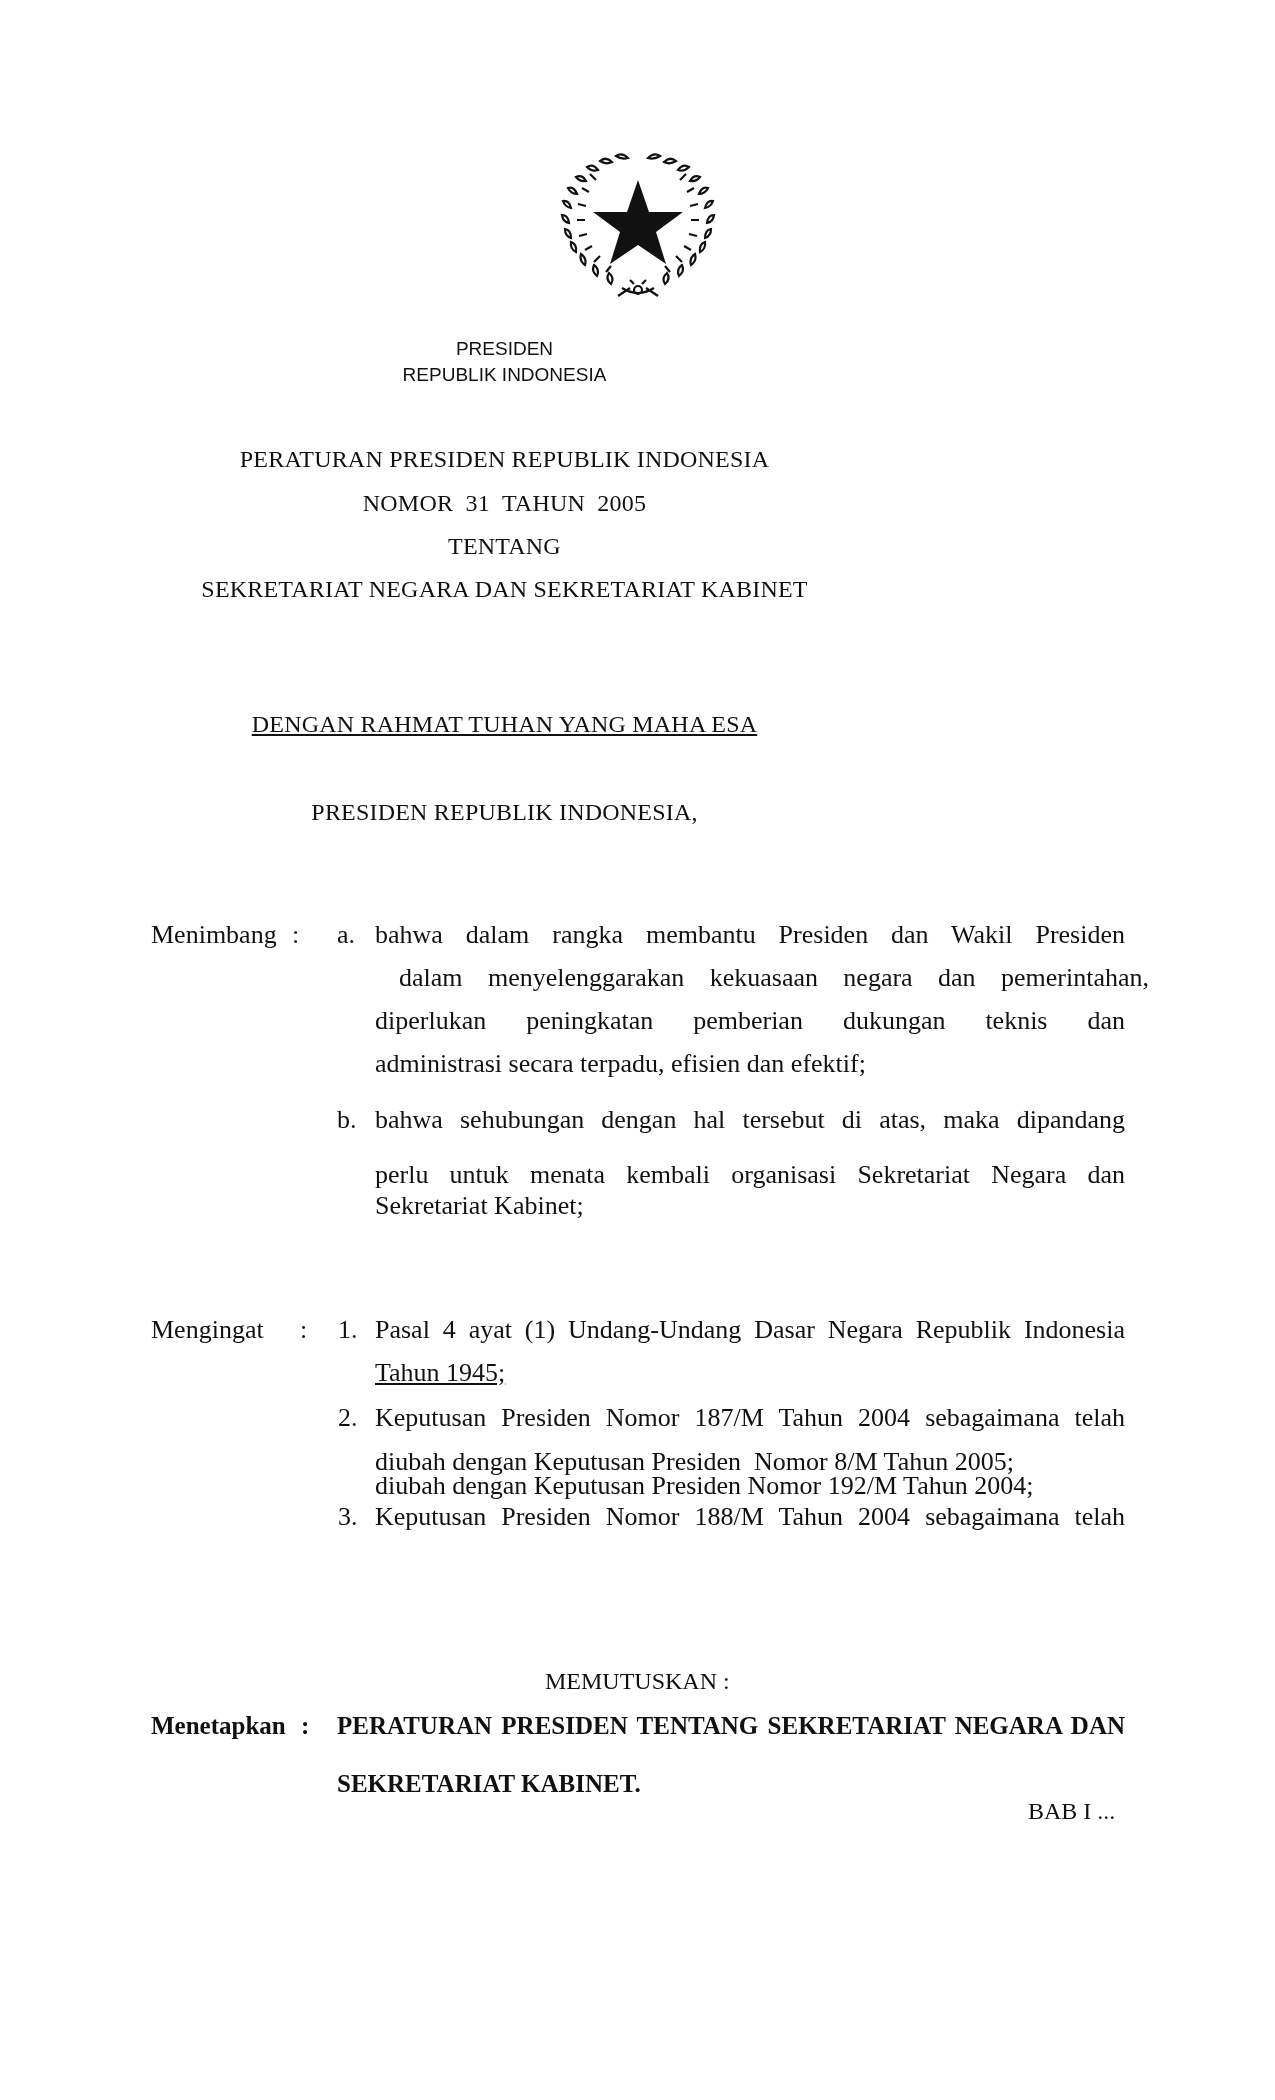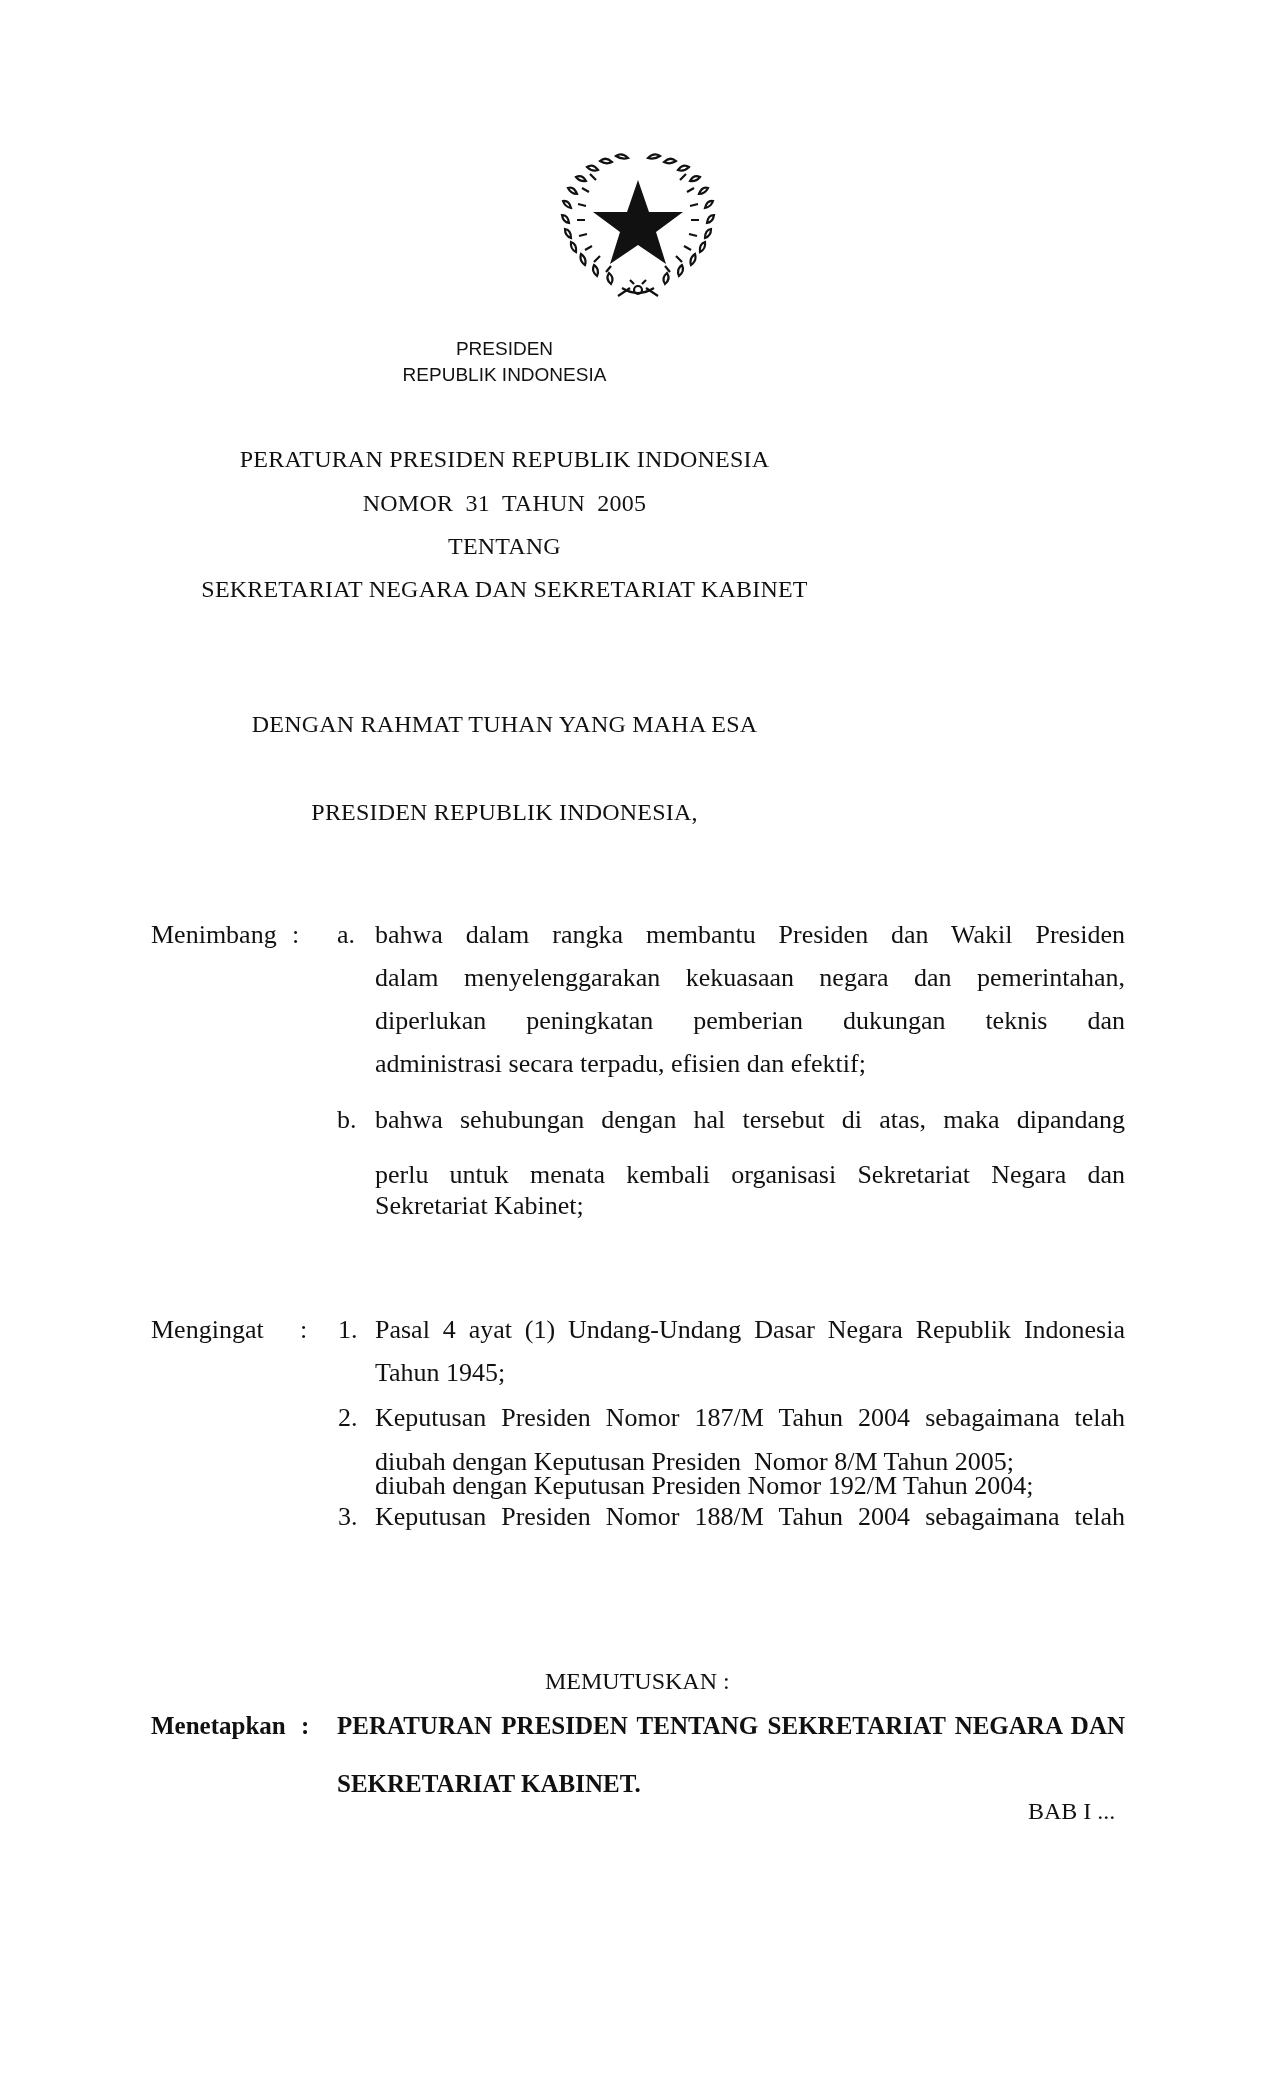--- a/index.html
+++ b/index.html
@@ -62,43 +62,43 @@
 </svg>
 
 <div class="abs center sans" style="top:338px;font-size:19px;">PRESIDEN</div>
 <div class="abs center sans" style="top:364px;font-size:19px;">REPUBLIK INDONESIA</div>
 
 <div class="abs center serif hdr" style="top:446px;">PERATURAN PRESIDEN REPUBLIK INDONESIA</div>
 <div class="abs center serif hdr" style="top:490px;white-space:pre;">NOMOR  31  TAHUN  2005</div>
 <div class="abs center serif hdr" style="top:533px;">TENTANG</div>
 <div class="abs center serif hdr" style="top:576px;">SEKRETARIAT NEGARA DAN SEKRETARIAT KABINET</div>
 
-<div class="abs center serif hdr" style="top:711px;">DENGAN RAHMAT TUHAN YANG MAHA ESA</div>
+<div class="abs center serif hdr" style="top:711px;text-decoration:underline;">DENGAN RAHMAT TUHAN YANG MAHA ESA</div>
 <div class="abs center serif hdr" style="top:799px;">PRESIDEN REPUBLIK INDONESIA,</div>
 
 <div class="abs serif txt" style="left:151px;top:920px;">Menimbang</div>
 <div class="abs serif txt" style="left:292px;top:920px;">:</div>
 
 <div class="abs serif txt" style="left:337px;top:920px;">a.</div>
 <div class="just serif" style="top:920px;">bahwa dalam rangka membantu Presiden dan Wakil Presiden</div>
-<div class="just serif" style="top:963px;">dalam menyelenggarakan kekuasaan negara dan pemerintahan,</div>
+<div class="just serif" style="top:963px;margin-left:24px;">dalam menyelenggarakan kekuasaan negara dan pemerintahan,</div>
 <div class="just serif" style="top:1006px;">diperlukan peningkatan pemberian dukungan teknis dan</div>
 <div class="just serif last" style="top:1049px;">administrasi secara terpadu, efisien dan efektif;</div>
 
 <div class="abs serif txt" style="left:337px;top:1105px;">b.</div>
 <div class="just serif" style="top:1105px;">bahwa sehubungan dengan hal tersebut di atas, maka dipandang</div>
 <div class="just serif" style="top:1148px;margin-top:12px;">perlu untuk menata kembali organisasi Sekretariat Negara dan</div>
 <div class="just serif last" style="top:1191px;">Sekretariat Kabinet;</div>
 
 <div class="abs serif txt" style="left:151px;top:1315px;">Mengingat</div>
 <div class="abs serif txt" style="left:300px;top:1315px;">:</div>
 
 <div class="abs serif txt" style="left:338px;top:1315px;">1.</div>
 <div class="just serif" style="top:1315px;">Pasal 4 ayat (1) Undang-Undang Dasar Negara Republik Indonesia</div>
-<div class="just serif last" style="top:1358px;">Tahun 1945;</div>
+<div class="just serif last" style="top:1358px;text-decoration:underline;">Tahun 1945;</div>
 
 <div class="abs serif txt" style="left:338px;top:1403px;">2.</div>
 <div class="just serif" style="top:1403px;">Keputusan Presiden Nomor 187/M Tahun 2004 sebagaimana telah</div>
 <div class="just serif last" style="top:1447px;white-space:pre;">diubah dengan Keputusan Presiden  Nomor 8/M Tahun 2005;</div>
 
 <div class="abs serif txt" style="left:338px;top:1502px;">3.</div>
 <div class="just serif" style="top:1502px;">Keputusan Presiden Nomor 188/M Tahun 2004 sebagaimana telah</div>
 <div class="just serif last" style="top:1471px;">diubah dengan Keputusan Presiden Nomor 192/M Tahun 2004;</div>
 
 <div class="abs serif" style="left:545px;top:1668px;font-size:24px;">MEMUTUSKAN :</div>

